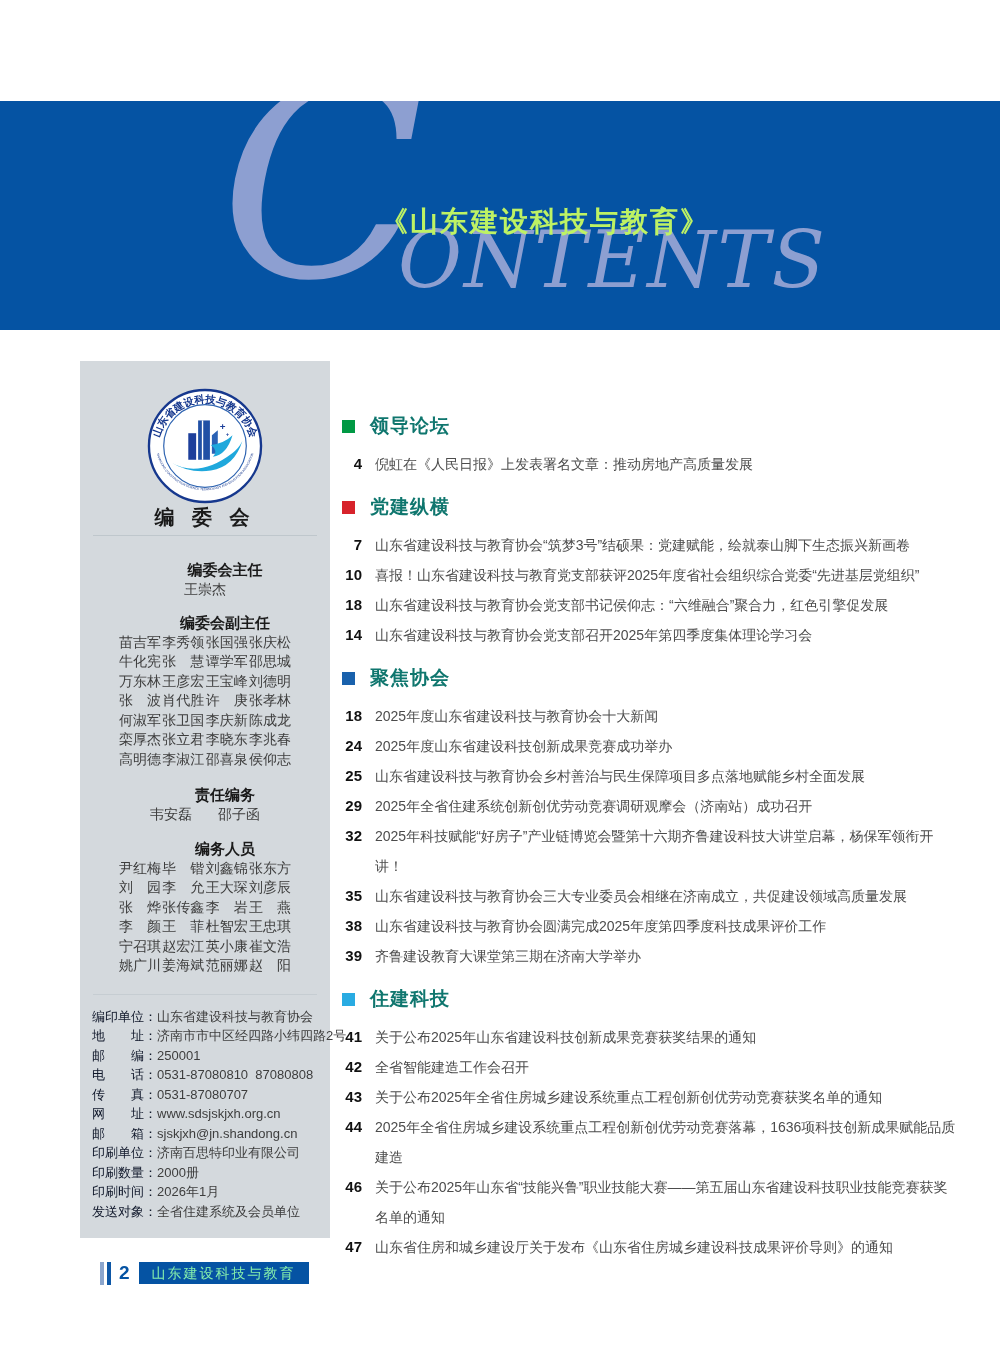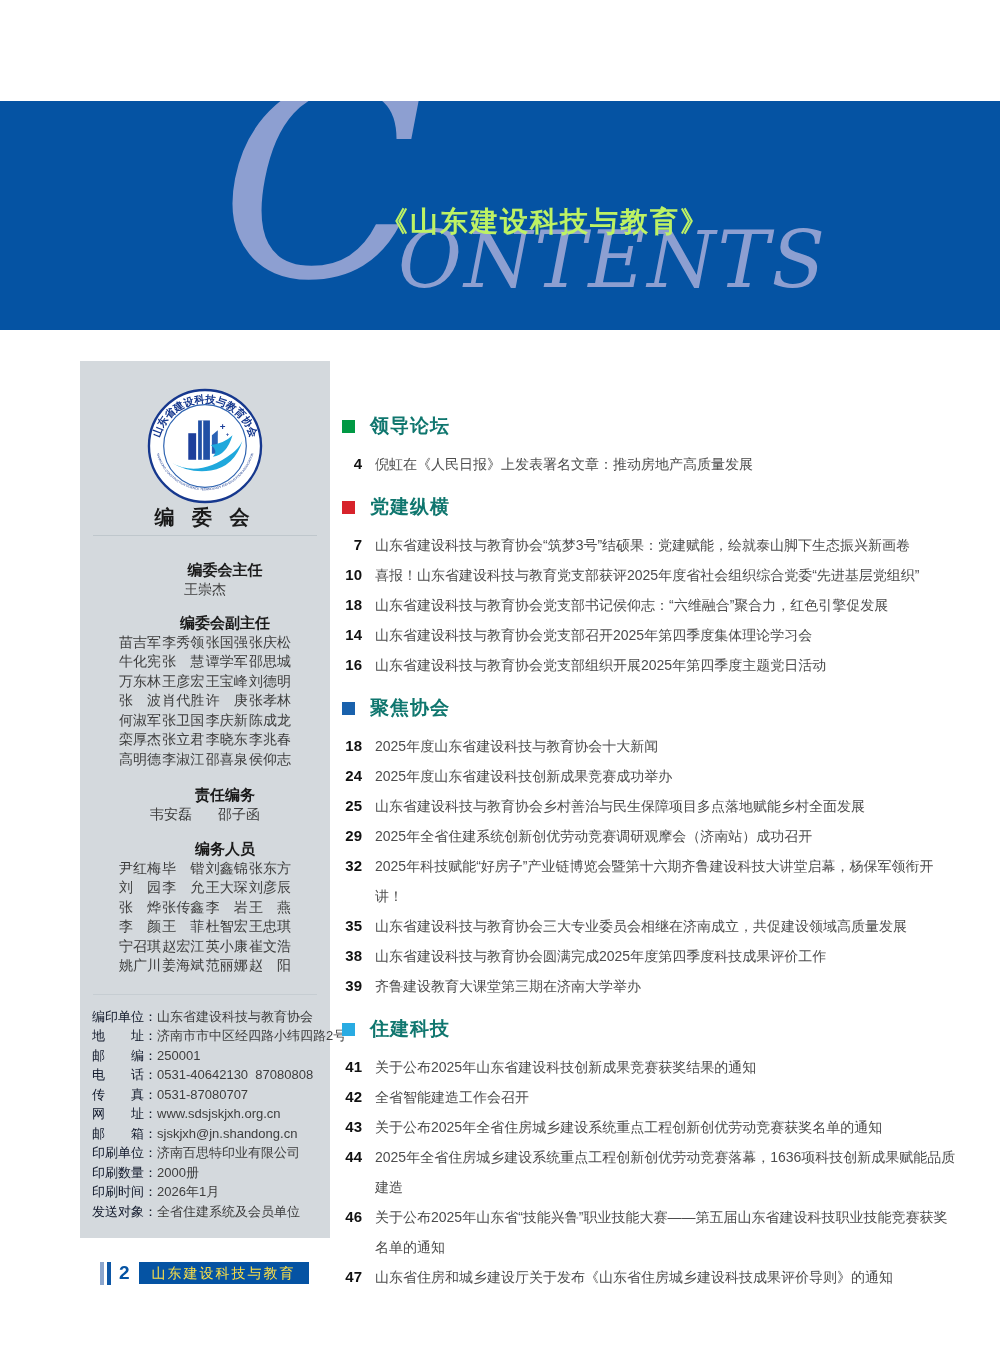--- a/index.html
+++ b/index.html
@@ -42,21 +42,21 @@
   .toc-item{display:flex;line-height:30px;cursor:pointer;}
   .num{width:24px;text-align:right;font-weight:bold;font-size:15px;color:#111;margin-right:13px;flex:none;}
   .t{font-size:14px;color:#4c4c4c;flex:1;}
 
   
   .page-footer{position:absolute;left:100px;top:1261px;display:flex;align-items:center;height:24px;}
   .bar{display:inline-block;width:4px;height:23px;}
   .bar1{background:#8ca6cd;margin-right:3px;}
   .bar2{background:#0d57a6;}
   .page-num{font-size:19px;font-weight:bold;color:#0553a3;margin:0 9px 0 8px;}
-  .badge{background:#0553a3;color:#fde047;font-size:14px;line-height:22px;height:22px;
+  .badge{background:#0553a3;color:#86efac;font-size:14px;line-height:22px;height:22px;
          padding:0 13px;letter-spacing:2px;}
 </style>
 </head>
 <body>
 
 <div class="page">
 
   <header class="banner">
     <span class="big-c">C</span>
     <span class="ontents">ONTENTS</span>
@@ -194,21 +194,21 @@
             <span class="name">赵　阳</span>
           </div>
         </div>
       </div>
 
     <hr class="divider2">
     <div id="info" class="info-block">
         <div class="info-row"><span class="info-label">编印单位：</span><span class="info-value">山东省建设科技与教育协会</span></div>
         <div class="info-row"><span class="info-label">地　　址：</span><span class="info-value">济南市市中区经四路小纬四路2号</span></div>
         <div class="info-row"><span class="info-label">邮　　编：</span><span class="info-value">250001</span></div>
-        <div class="info-row"><span class="info-label">电　　话：</span><span class="info-value">0531-40642130  87080808</span></div>
+        <div class="info-row"><span class="info-label">电　　话：</span><span class="info-value">0531-87080810  87080808</span></div>
         <div class="info-row"><span class="info-label">传　　真：</span><span class="info-value">0531-87080707</span></div>
         <div class="info-row"><span class="info-label">网　　址：</span><span class="info-value">www.sdsjskjxh.org.cn</span></div>
         <div class="info-row"><span class="info-label">邮　　箱：</span><span class="info-value">sjskjxh@jn.shandong.cn</span></div>
         <div class="info-row"><span class="info-label">印刷单位：</span><span class="info-value">济南百思特印业有限公司</span></div>
         <div class="info-row"><span class="info-label">印刷数量：</span><span class="info-value">2000册</span></div>
         <div class="info-row"><span class="info-label">印刷时间：</span><span class="info-value">2026年1月</span></div>
         <div class="info-row"><span class="info-label">发送对象：</span><span class="info-value">全省住建系统及会员单位</span></div>
       </div>
   </aside>
 
@@ -237,24 +237,20 @@
           <span class="t">喜报！山东省建设科技与教育党支部获评2025年度省社会组织综合党委“先进基层党组织”</span>
         </div>
         <div class="toc-item">
           <span class="num">18</span>
           <span class="t">山东省建设科技与教育协会党支部书记侯仰志：“六维融合”聚合力，红色引擎促发展</span>
         </div>
         <div class="toc-item">
           <span class="num">14</span>
           <span class="t">山东省建设科技与教育协会党支部召开2025年第四季度集体理论学习会</span>
         </div>
-        <div class="toc-item">
-          <span class="num">16</span>
-          <span class="t">山东省建设科技与教育协会党支部组织开展2025年第四季度主题党日活动</span>
-        </div>
       </section>
       <section class="section">
         <div class="sec-head">
           <span class="sq" style="background: rgb(25, 97, 172);"></span>
           <span class="sec-title">聚焦协会</span>
         </div>
         <div class="toc-item">
           <span class="num">18</span>
           <span class="t">2025年度山东省建设科技与教育协会十大新闻</span>
         </div>

